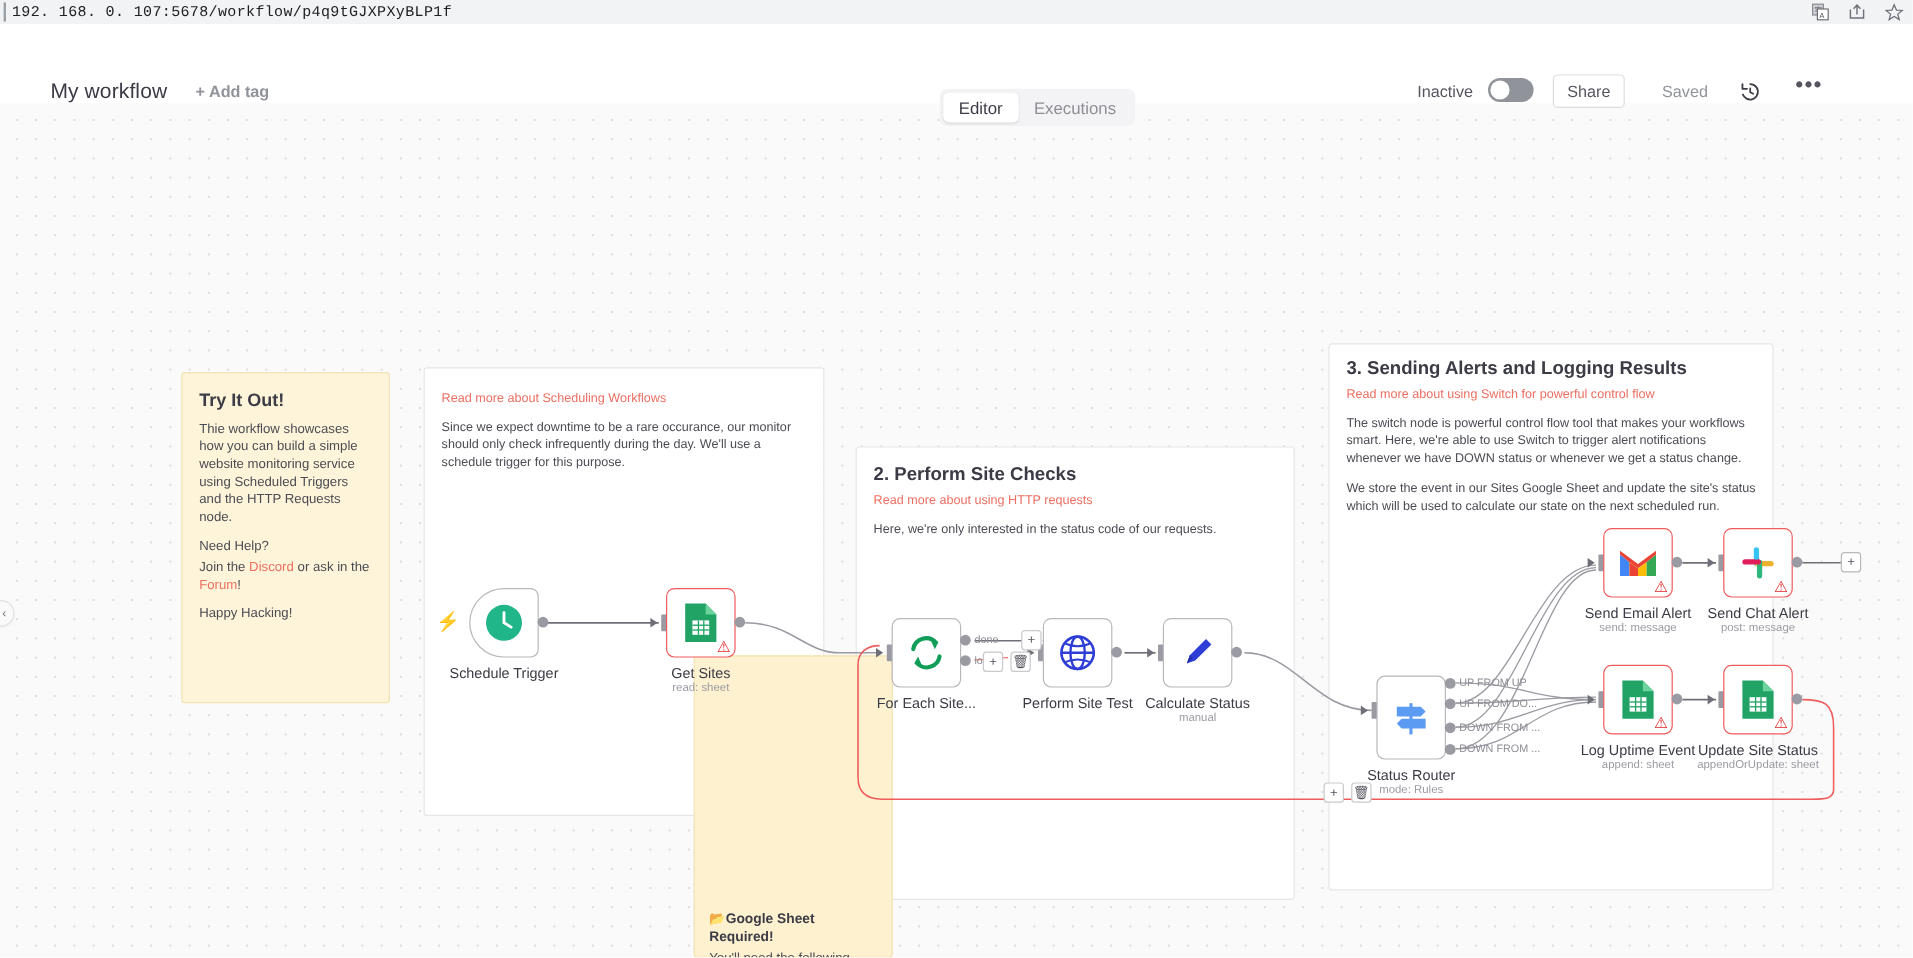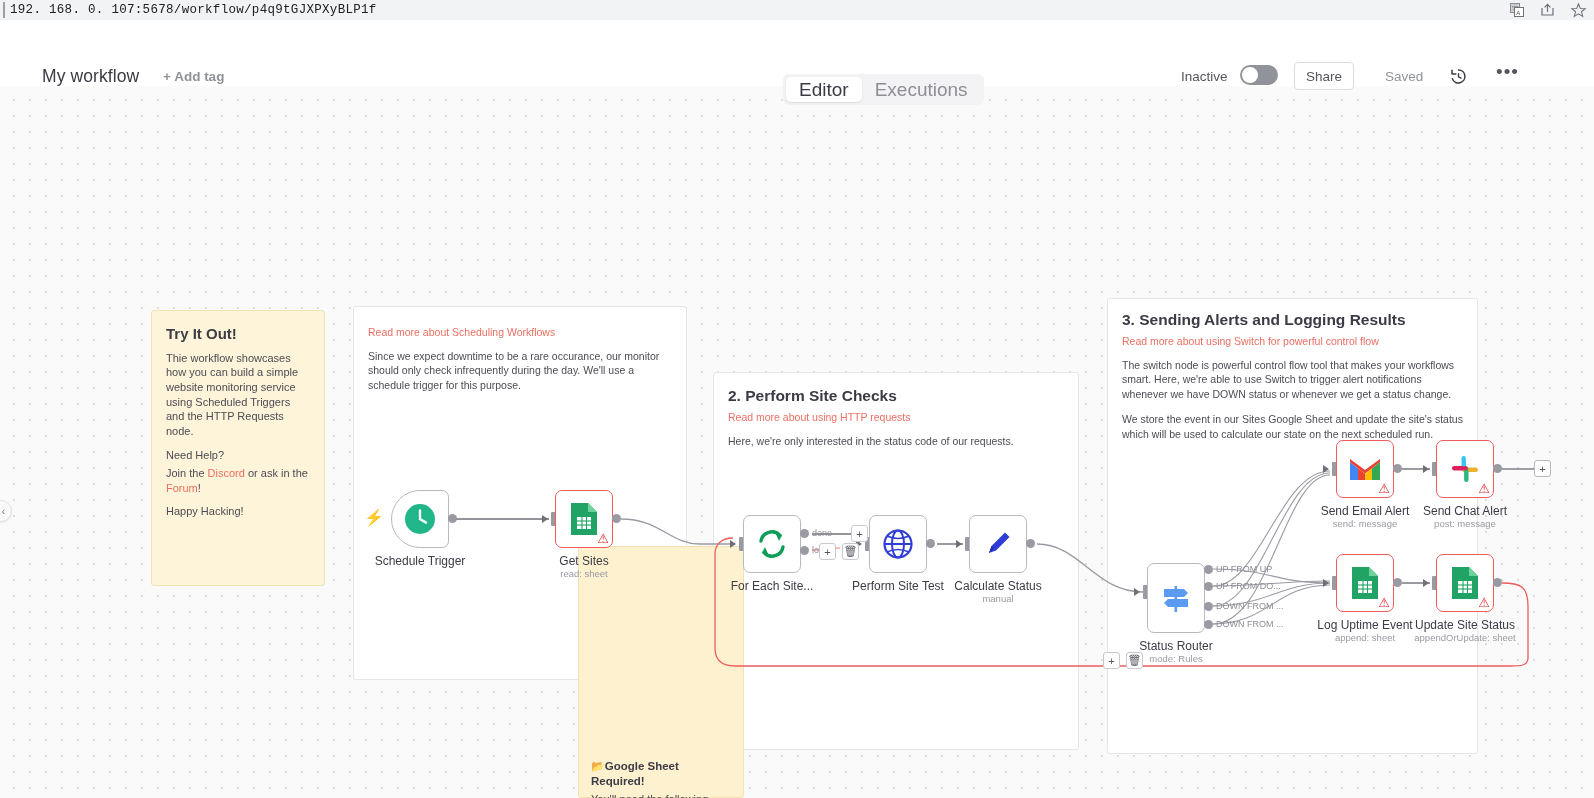--- a/index.html
+++ b/index.html
@@ -74,21 +74,21 @@
 
   
   .tabs {
     position: absolute; left: 783px; top: 74px;
     height: 31px; background: #f3f3f5; border-radius: 6px;
     display: flex; align-items: center; padding: 3px; z-index: 45;
   }
   .tab {
     height: 25px; padding: 0 13px; border-radius: 5px;
     display: flex; align-items: center;
-    font-size: 19px; color: #8e8e96;
+    font-size: 14px; color: #8e8e96;
   }
   .tab.active { background: #ffffff; color: #3b3b45; box-shadow: 0 1px 2px rgba(0,0,0,.10); }
 
   
   .canvas {
     position: absolute; left: 0; top: 86px; width: 1594px; height: 712px;
     background-color: #fafafa;
     background-image: radial-gradient(circle, #dcdcde 1px, transparent 1px);
     background-size: 16px 16px;
     background-position: 6px 6px;
@@ -262,21 +262,21 @@
     </div>
 
     <div class="note-group" style="left:713px; top:286px; width:366px; height:378px;">
       <div style="padding:14px 16px 0 14px;">
         <h3>2. Perform Site Checks</h3>
         <span class="sub">Read more about using HTTP requests</span>
         <p>Here, we're only interested in the status code of our requests.</p>
       </div>
     </div>
 
-    <div class="note-group" style="left:1107px; top:212px; width:371px; height:456px;">
+    <div class="note-group" style="left:1107px; top:200px; width:371px; height:456px;">
       <div style="padding:12px 14px 0 14px;">
         <h3>3. Sending Alerts and Logging Results</h3>
         <span class="sub">Read more about using Switch for powerful control flow</span>
         <p>The switch node is powerful control flow tool that makes your workflows smart. Here, we're able to use Switch to trigger alert notifications whenever we have DOWN status or whenever we get a status change.</p>
         <p>We store the event in our Sites Google Sheet and update the site's status which will be used to calculate our state on the next scheduled run.</p>
       </div>
     </div>
 
     <div class="sticky" style="left:151px; top:224px; width:174px; height:276px;">
       <div style="padding:14px 15px 0 14px;">

